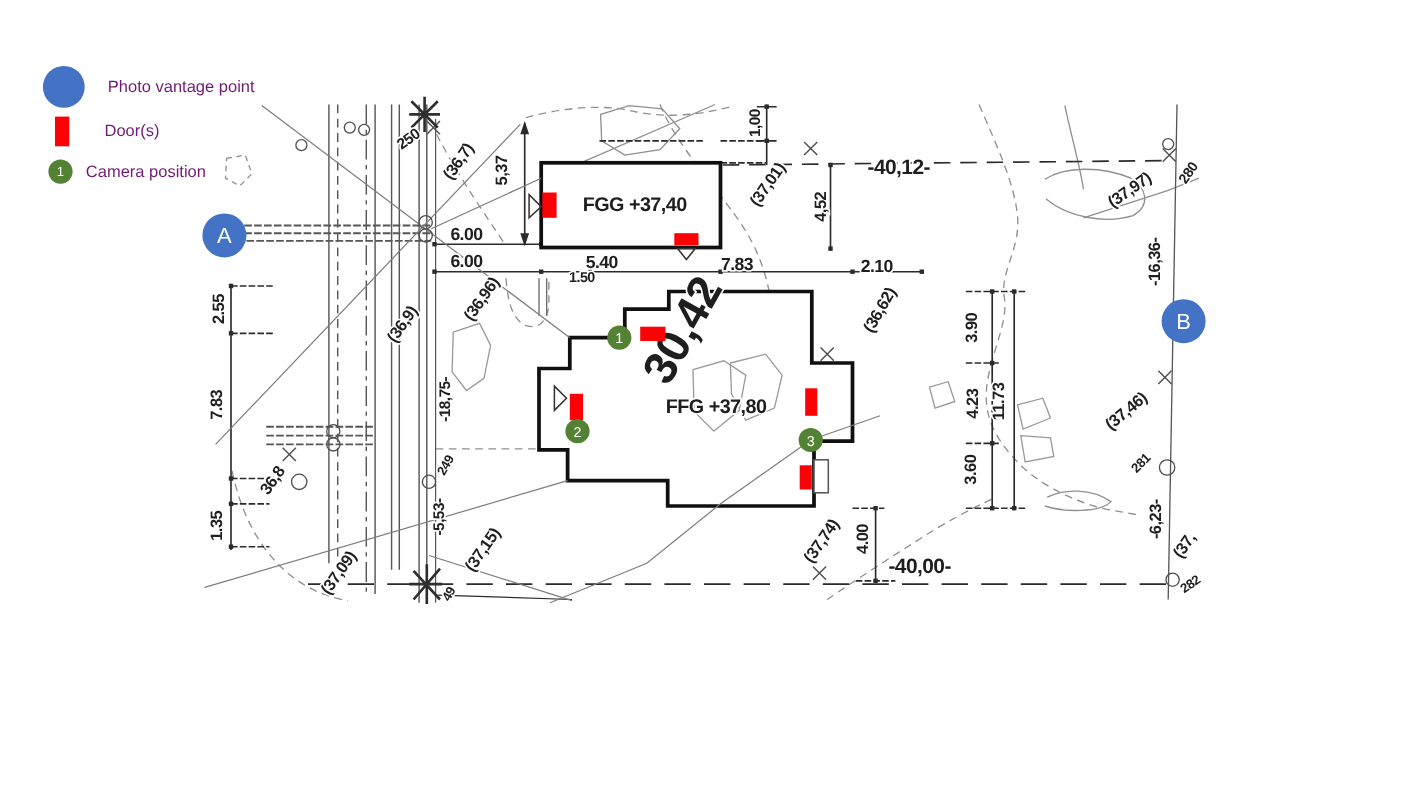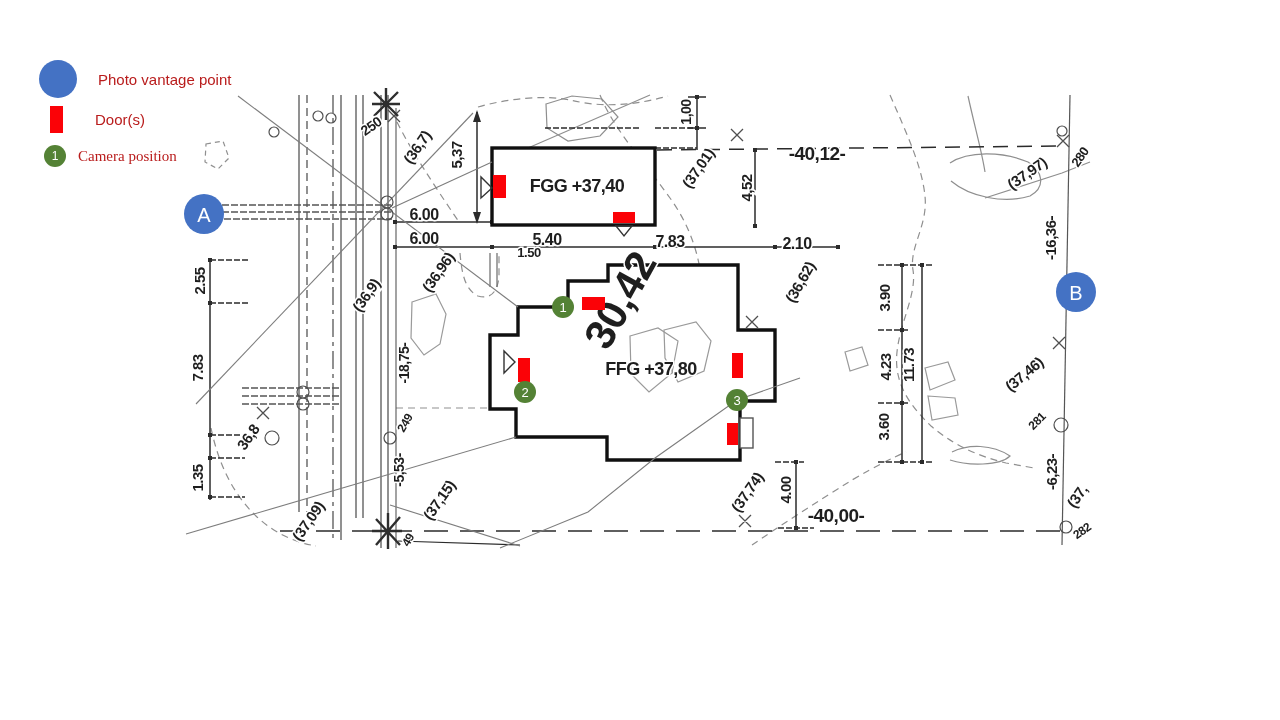--- a/index.html
+++ b/index.html
@@ -2,21 +2,21 @@
 <html><head>
 <meta charset="utf-8">
 <style>
   html,body{margin:0;padding:0;background:#ffffff;}
   .canvas{position:relative;width:1280px;height:720px;background:#ffffff;overflow:hidden;
           font-family:"Liberation Sans",sans-serif;}
   #plan-svg{position:absolute;left:0;top:0;width:1280px;height:720px;}
   
   .legend{position:absolute;left:0;top:0;z-index:5;}
   .legend-row{position:absolute;display:flex;align-items:center;}
-  .legend-label{font-size:15px;color:#b91c1c;white-space:nowrap;text-align:right;}
+  .legend-label{font-size:15px;color:#701a75;white-space:nowrap;text-align:right;}
   .icon-vantage{width:38px;height:38px;border-radius:50%;}
   .icon-door{width:13px;height:27px;}
   .icon-camera{width:22px;height:22px;border-radius:50%;display:flex;align-items:center;
                justify-content:center;color:#fff;font-size:12px;}
   
   .plbl{fill:#1e1e1e;font-family:"Liberation Sans",sans-serif;text-anchor:middle;
         dominant-baseline:central;paint-order:stroke;stroke:#ffffff;stroke-width:3px;
         letter-spacing:-0.5px;}
   .mlbl{fill:#ffffff;font-family:"Liberation Sans",sans-serif;text-anchor:middle;
         dominant-baseline:central;font-weight:400;}
@@ -32,21 +32,21 @@
       <span class="legend-label" style="margin-left:21px;">Photo  vantage point</span>
     </div>
     <div class="legend-row" style="left:50px;top:106px;">
       <span class="icon-door" style="background:#FB0207;"></span>
       <span class="legend-label" style="margin-left:32px;">Door(s)</span>
     </div>
     <div class="legend-row" style="left:44px;top:145px;">
       <span class="icon-camera" style="background:#548235;">
           <span>1</span>
         </span>
-      <span class="legend-label" style="margin-left:12px;font-family:Liberation Serif, serif;">Camera position</span>
+      <span class="legend-label" style="margin-left:12px;">Camera position</span>
     </div>
   </div>
 
   <svg id="plan-svg" viewBox="0 0 1280 720">
 
     <g stroke="#8f8f8f" stroke-width="1.2" fill="none">
       <path d="M478,107 C510,98 545,95 570,100 C595,106 625,108 668,96" stroke-dasharray="7 5"></path>
       <path d="M397,122 C412,152 432,182 459,222" stroke-dasharray="7 5"></path>
       <path d="M600,95 C614,130 645,163 670,198 C690,226 700,255 703,292" stroke-dasharray="7 5"></path>
       <path d="M890,95 C906,132 922,166 925,196 C928,226 909,247 913,270 C917,294 900,322 897,352 C894,380 906,402 931,426 C952,444 977,456 1006,463 L1034,468" stroke-dasharray="7 5"></path>

